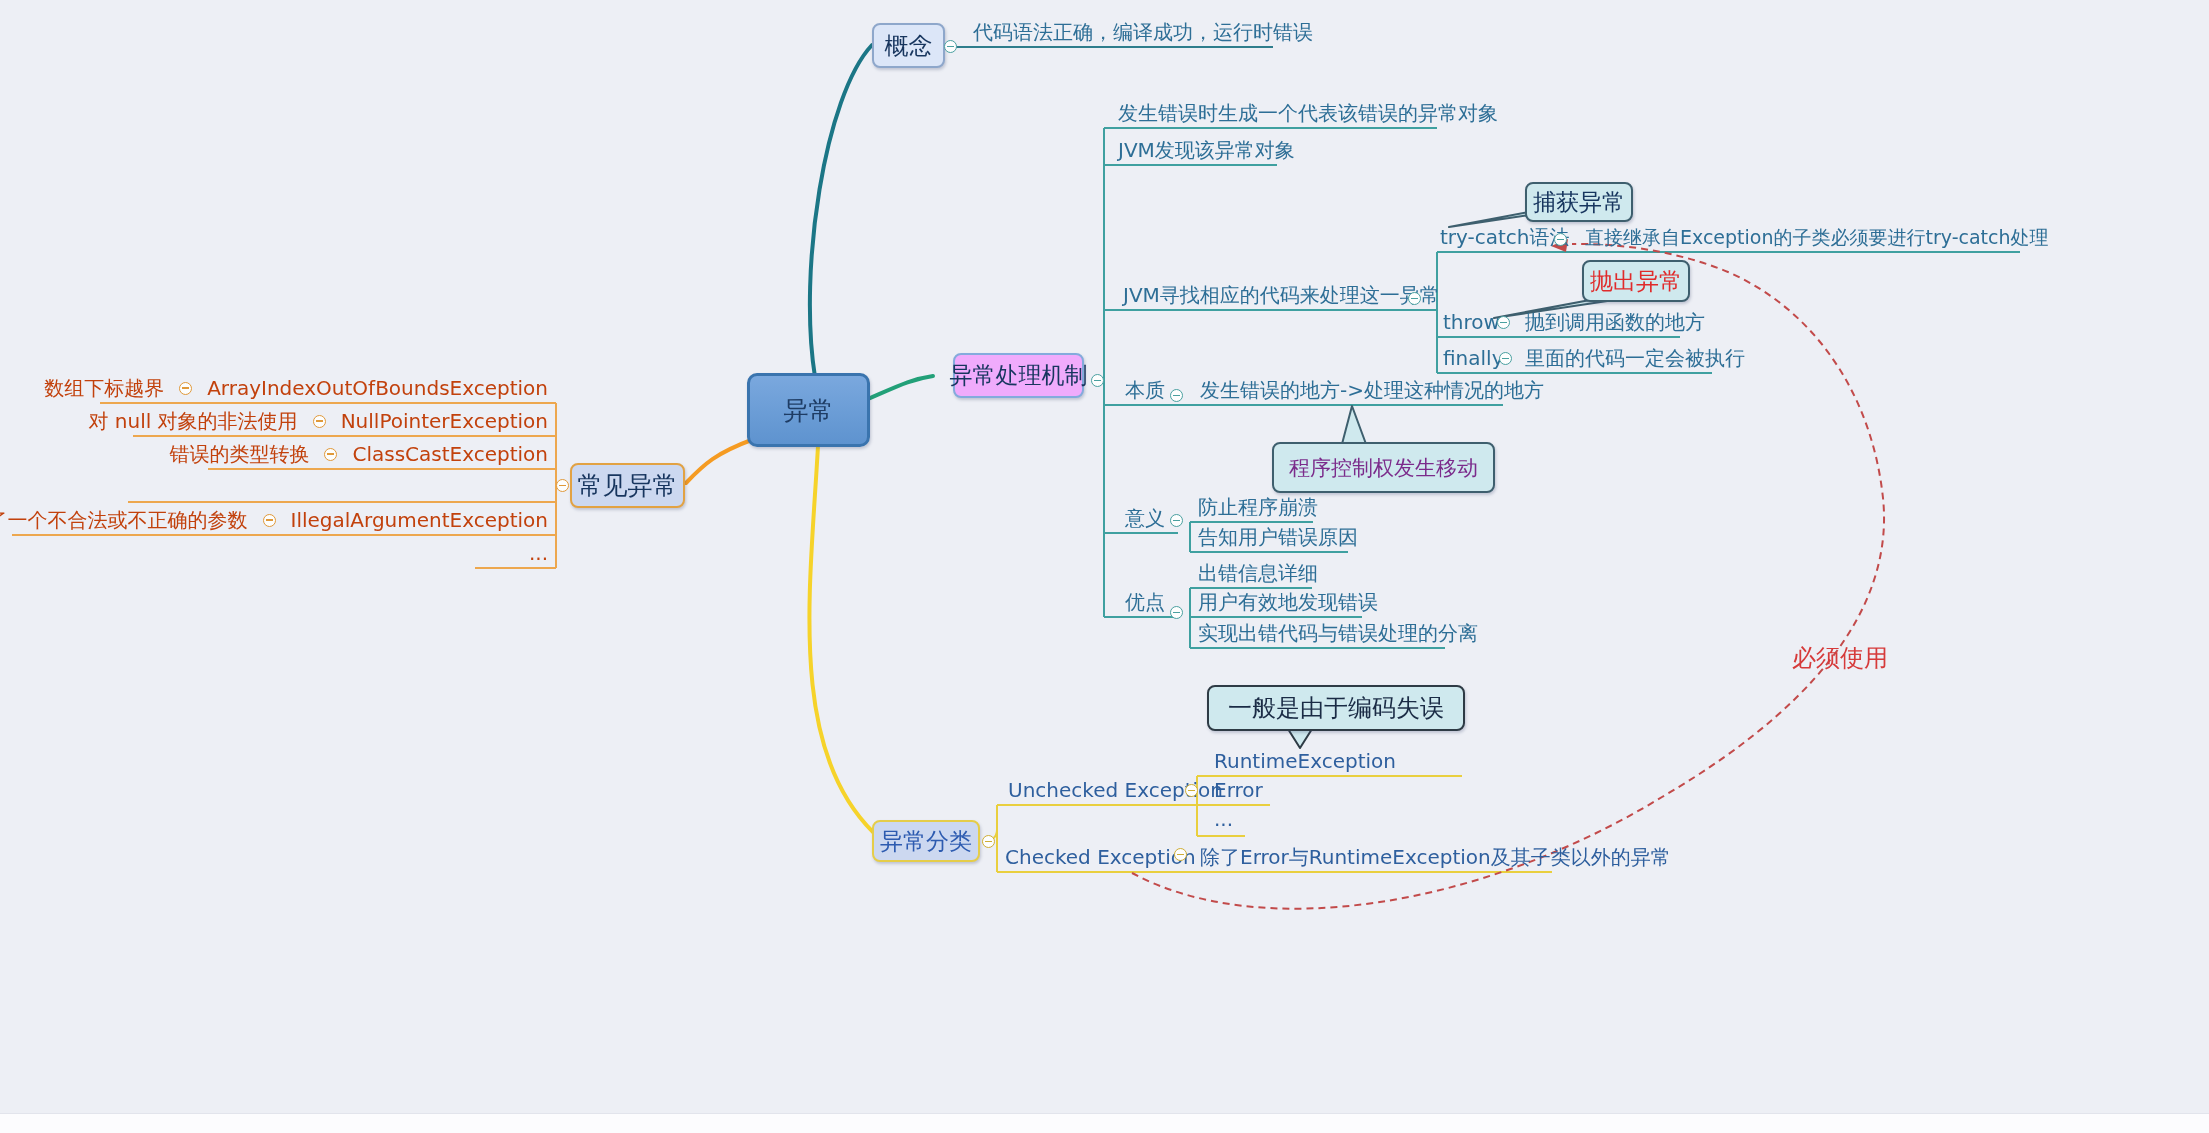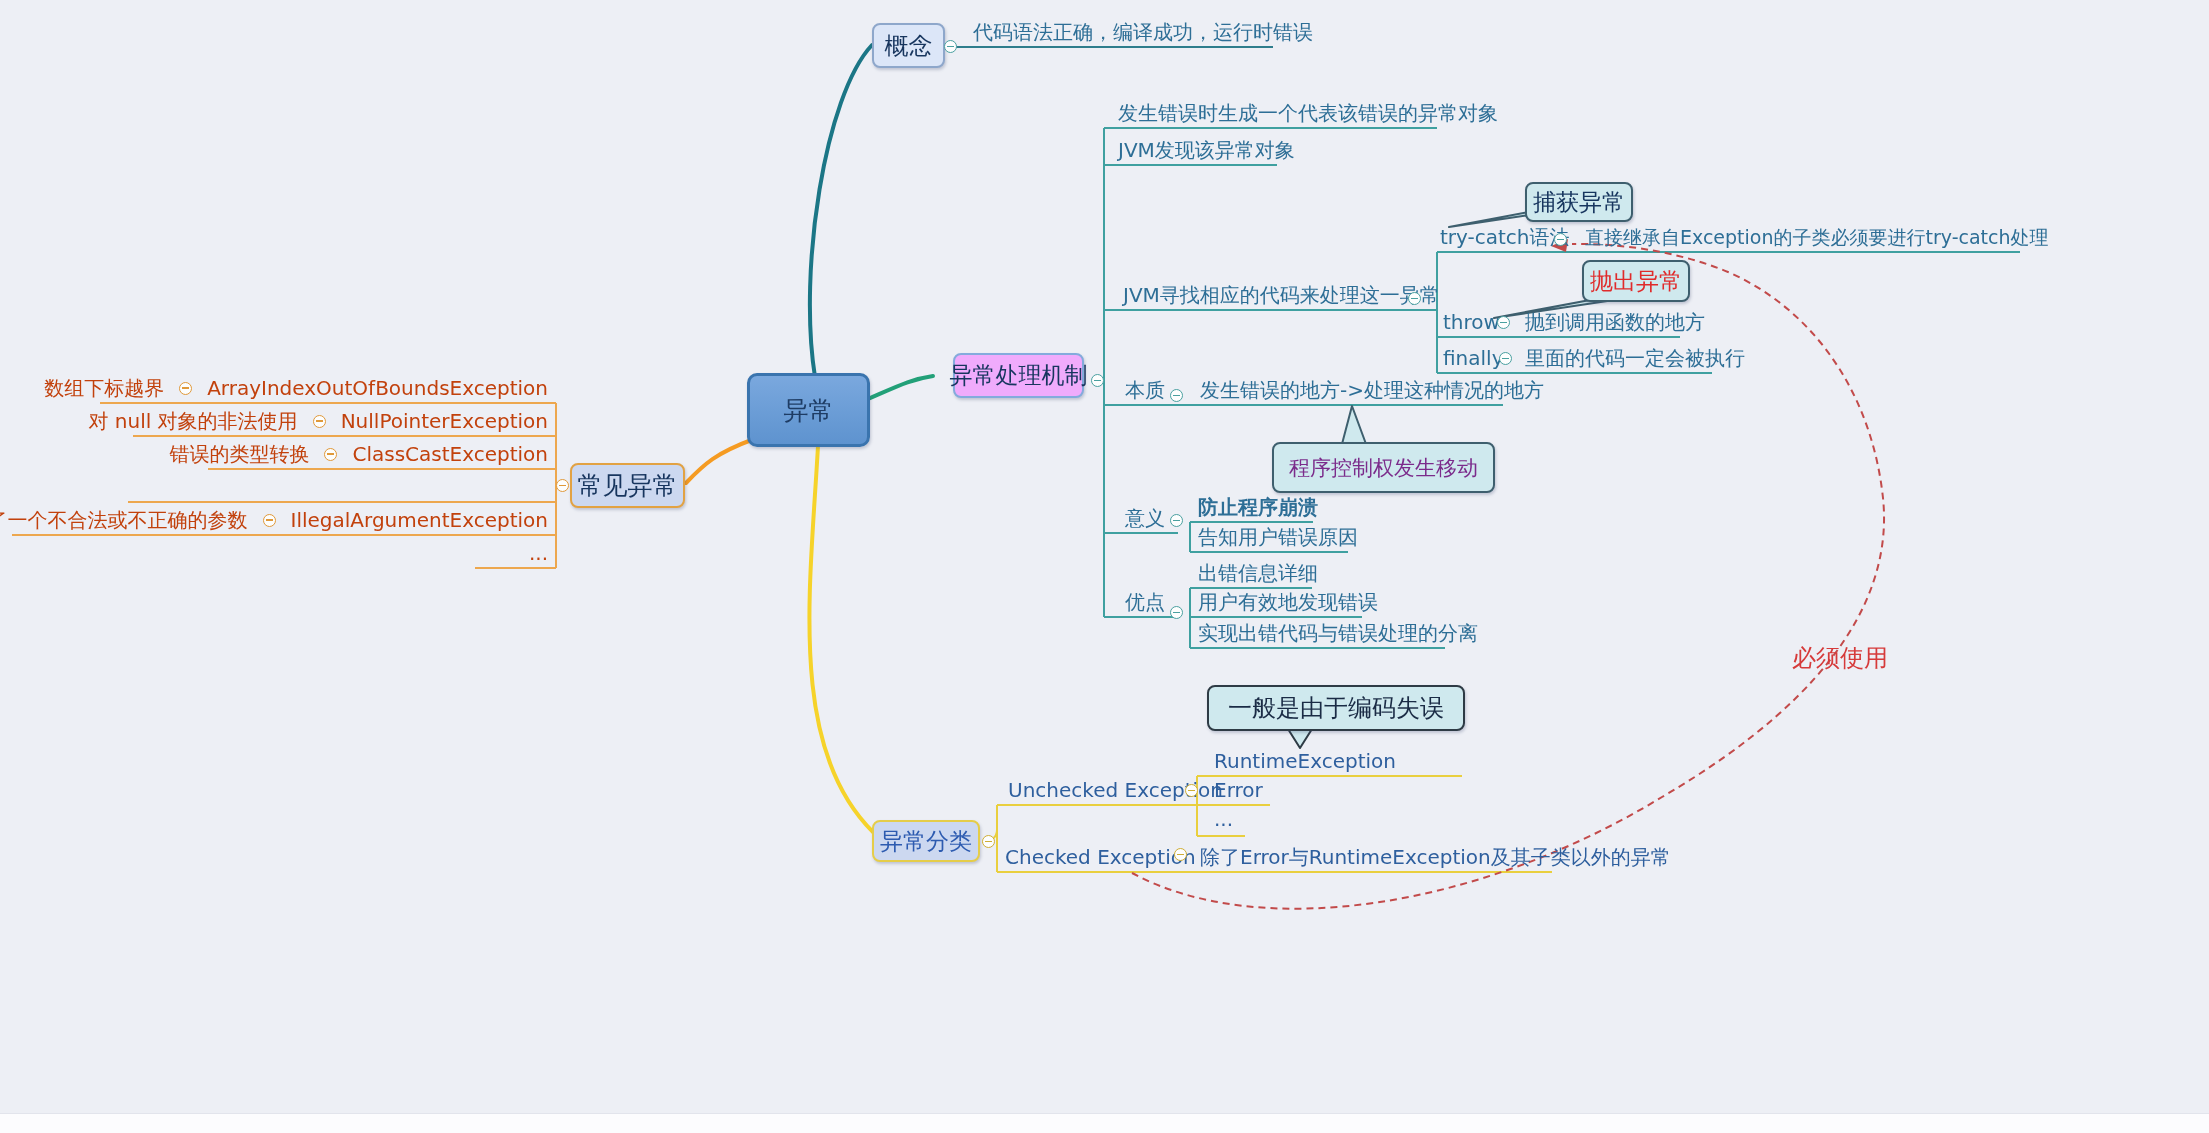--- a/index.html
+++ b/index.html
@@ -145,21 +145,21 @@
   <div class="t teal" style="left:1443px;top:345px;">finally</div>
   <span class="mi abs mi-teal" style="left:1499px;top:352px;"></span>
   <div class="t teal" style="left:1525px;top:345px;">里面的代码一定会被执行</div>
 
   <div class="t teal" style="left:1125px;top:377px;">本质</div>
   <span class="mi abs mi-teal" style="left:1170px;top:389px;"></span>
   <div class="t teal" style="left:1200px;top:377px;">发生错误的地方-&gt;处理这种情况的地方</div>
 
   <div class="t teal" style="left:1125px;top:505px;">意义</div>
   <span class="mi abs mi-teal" style="left:1170px;top:514px;"></span>
-  <div class="t teal" style="left:1198px;top:494px;font-weight:bold;">防止程序崩溃</div>
+  <div class="t teal" style="left:1198px;top:494px;">防止程序崩溃</div>
   <div class="t teal" style="left:1198px;top:524px;">告知用户错误原因</div>
 
   <div class="t teal" style="left:1125px;top:589px;">优点</div>
   <span class="mi abs mi-teal" style="left:1170px;top:606px;"></span>
   <div class="t teal" style="left:1198px;top:560px;">出错信息详细</div>
   <div class="t teal" style="left:1198px;top:589px;text-align:center;">用户有效地发现错误</div>
   <div class="t teal" style="left:1198px;top:620px;">实现出错代码与错误处理的分离</div>
 
   <div class="node node-common">
     <span>常见异常</span>

